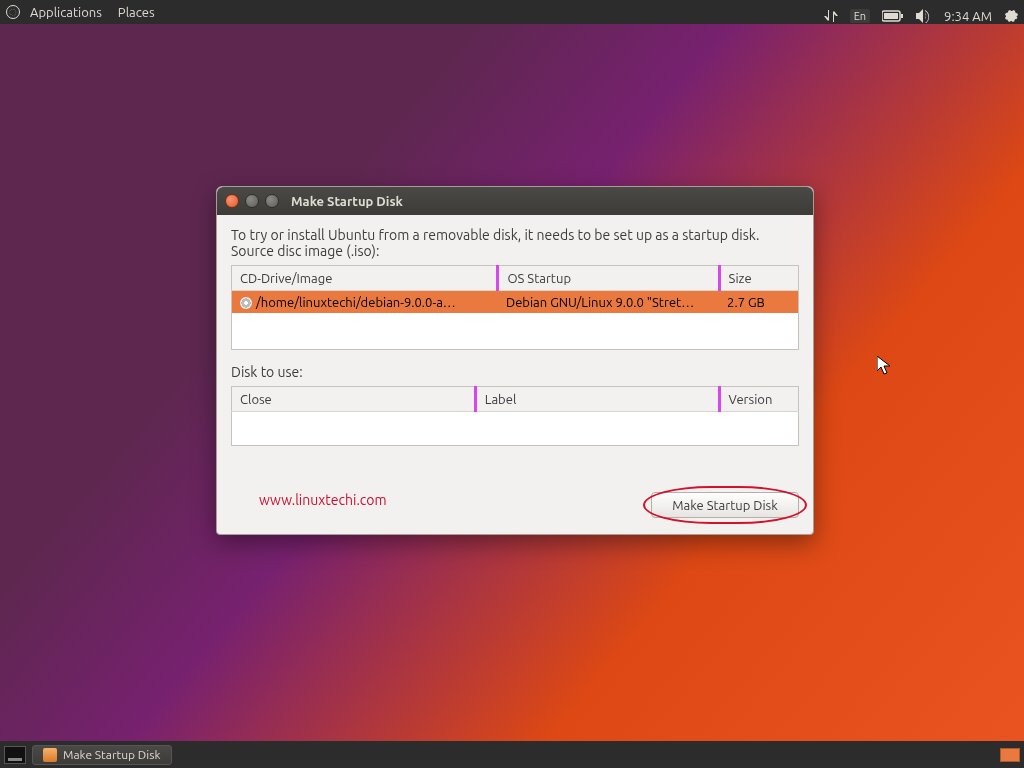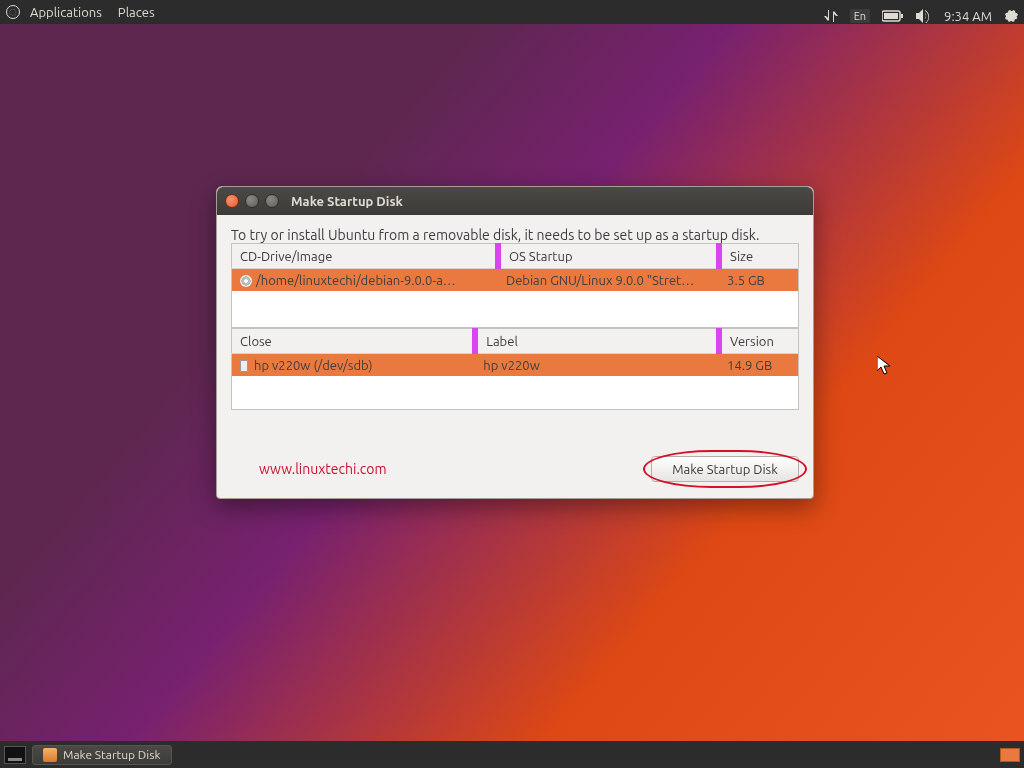--- a/index.html
+++ b/index.html
@@ -45,39 +45,39 @@
 .win-body { padding: 12px 14px 16px; color: #3c3c3c; font-size: 14px; }
 .instruction { margin-bottom: 0; }
 .section-label { margin-bottom: 6px; }
 
 .tbl {
   width: 100%; border: 1px solid #c6c3bd; background: #fff; border-collapse: collapse;
   font-size: 13px;
 }
 .tbl th {
   text-align: left; font-weight: normal; padding: 5px 8px; background: #f2f1f0;
-  border-bottom: 1px solid #d9d6d0; border-right: 6px solid #d946ef;
+  border-bottom: 1px solid #d9d6d0; border-right: 3px solid #d946ef;
 }
 .tbl th:last-child { border-right: none; }
 .tbl td { padding: 4px 8px; }
-.tbl .selected { background: #e9793f; color: #404040; }
+.tbl .selected { background: #e9793f; color: #000000; }
 .tbl .selected td { white-space: nowrap; overflow: hidden; text-overflow: ellipsis; }
 .tbl .blank td { height: 36px; }
 .tbl.disk .blank td { height: 34px; }
 .cd-icon { display:inline-block; width:12px;height:12px;border-radius:50%;
   background: radial-gradient(circle,#fff 20%,#bbb 21% 55%,#eee 56%); vertical-align:-2px; margin-right:4px;}
 .usb-icon { display:inline-block; width:8px;height:12px;background:#eee;border:1px solid #999;border-radius:1px; vertical-align:-2px; margin-right:6px;}
 
 .btn-row-right { display:flex; justify-content:flex-end; margin-top:8px; }
 .gbtn {
   background: linear-gradient(#fefefe,#e7e5e2); border:1px solid #b4b0a8; border-radius:4px;
   padding: 5px 16px; font-size: 13px; color:#3c3c3c; cursor:pointer;
 }
 
-.footer-row { display:flex; align-items:center; margin-top:46px; gap:10px; }
+.footer-row { display:flex; margin-top:46px; gap:10px; }
 .watermark { color:#c8102e; font-size:14px; margin-left:28px;}
 .footer-row .spacer { flex:1; }
 .make-wrap { position: relative; display:inline-block; }
 .make-wrap .ellipse {
   position:absolute; left:-8px; top:-6px; right:-8px; bottom:-6px;
   border:2px solid #d4102a; border-radius:50%/60%; pointer-events:none;
 }
 
 
 .cursor { position:absolute; left:877px; top:356px; width:14px; height:20px; pointer-events:none; }
@@ -138,60 +138,57 @@
 <div class="window">
   <div class="titlebar">
     <span class="wbtn close"></span>
     <span class="wbtn min"></span>
     <span class="wbtn max"></span>
     <span class="title">Make Startup Disk</span>
   </div>
   <div class="win-body">
     <div class="instruction">To try or install Ubuntu from a removable disk, it needs to be set up as a startup disk.</div>
 
+    <div class="section-label">Source disc image (.iso):</div>
     <table class="tbl">
       <colgroup>
           <col style="width:47%">
           <col style="width:39%">
           <col style="width:14%">
         </colgroup>
       <tbody>
           <tr>
         <th>CD-Drive/Image</th>
         <th>OS Startup</th>
         <th>Size</th>
       </tr>
       <tr class="selected">
         <td><span class="cd-icon"></span><span>/home/linuxtechi/debian-9.0.0-a…</span></td>
         <td>Debian GNU/Linux 9.0.0 "Stret…</td>
-        <td>3.5 GB</td>
+        <td>2.7 GB</td>
       </tr>
       <tr class="blank">
             <td colspan="3"></td>
           </tr>
     </tbody>
       </table>
 
+    <div class="section-label" style="margin-top:14px">Disk to use:</div>
     <table class="tbl disk">
       <colgroup>
           <col style="width:43%">
           <col style="width:43%">
           <col style="width:14%">
         </colgroup>
       <tbody>
           <tr>
         <th>Close</th>
         <th>Label</th>
         <th>Version</th>
       </tr>
-      <tr class="selected">
-        <td><span class="usb-icon"></span><span>hp v220w (/dev/sdb)</span></td>
-        <td>hp v220w</td>
-        <td>14.9 GB</td>
-      </tr>
       <tr class="blank">
             <td colspan="3"></td>
           </tr>
     </tbody>
       </table>
 
     <div class="footer-row">
       <span class="watermark">www.linuxtechi.com</span>
       <div class="spacer"></div>
       <span class="make-wrap">

